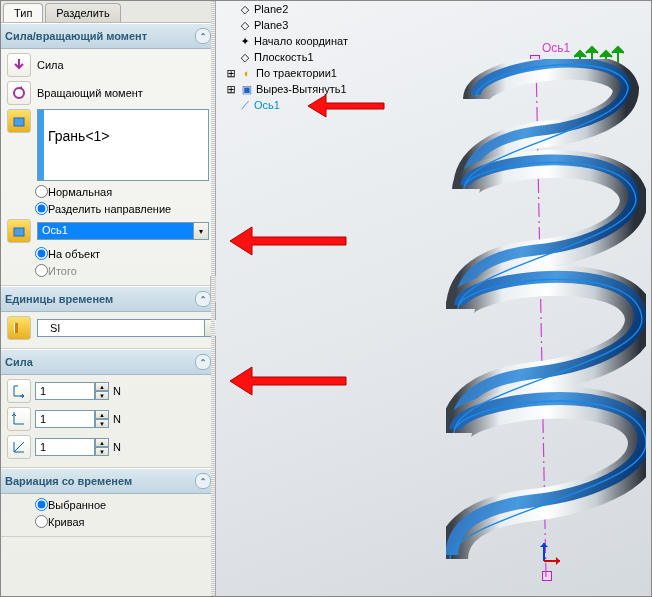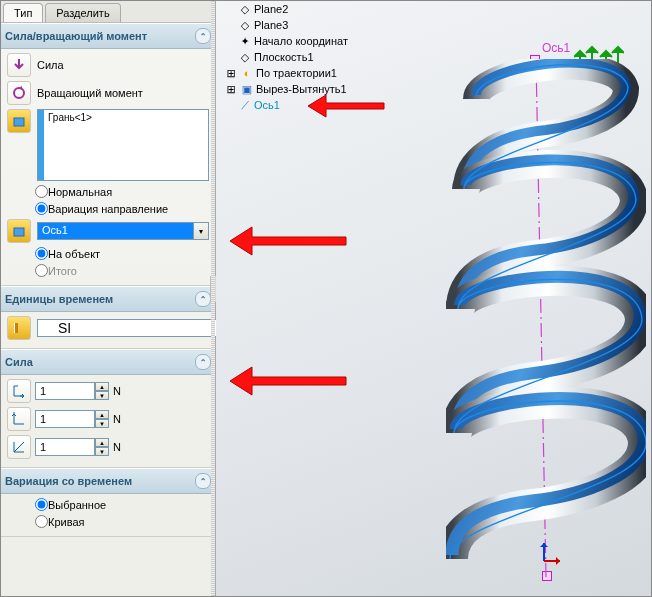--- a/index.html
+++ b/index.html
@@ -9,28 +9,28 @@
 .tab{padding:3px 10px 3px 10px;border:1px solid #aaa;border-bottom:none;border-radius:4px 4px 0 0;background:linear-gradient(#fff,#eaeae4);cursor:pointer}
 .tab.active{background:#f8f8f4;font-weight:normal}
 .tab.inactive{background:linear-gradient(#e8e8e2,#d8d8d0)}
 .section-head{display:flex;align-items:center;justify-content:space-between;padding:4px 4px;background:linear-gradient(#dbe8ef,#c2d6e2);border-top:1px solid #fff;border-bottom:1px solid #a8b8c2;color:#2a5a7a;font-weight:bold}
 .chev{width:14px;height:14px;border:1px solid #9cb0be;border-radius:7px;background:#eaf2f7;display:flex;align-items:center;justify-content:center;font-size:8px;color:#46708a}
 .section-body{padding:4px 6px 8px 6px;display:flex;flex-direction:column;gap:4px;border-bottom:1px solid #cfcfc6}
 .row{display:flex;align-items:center;gap:6px}
 .ico{width:22px;height:22px;display:flex;align-items:center;justify-content:center;border:1px solid #c8c8be;border-radius:3px;background:linear-gradient(#fff,#f0f0e8);flex-shrink:0}
 .listbox{flex:1;height:70px;border:1px solid #7a9ab0;background:#fff;position:relative}
 .listbox .bar{position:absolute;left:0;top:0;bottom:0;width:6px;background:#3ea0e8}
-.listbox .itm{position:absolute;left:10px;top:2px;font-size:10px}
+.listbox .itm{position:absolute;left:10px;top:18px;font-size:14px}
 .radio-row{display:flex;align-items:center;margin-left:28px}
 .radio-row input{margin:0}
 .axisbox{flex:1;height:18px;border:1px solid #7a9ab0;background:#0a84ff;color:#fff;padding:1px 4px;box-sizing:border-box;border-right:none}
 .axisgrp{display:flex;flex:1}
 .axisgrp .dd{width:16px;height:18px;border:1px solid #7a9ab0;background:linear-gradient(#f6f6f0,#e0e0d6);display:flex;align-items:center;justify-content:center;font-size:8px;box-sizing:border-box}
 .combo{display:flex;flex:1}
-.combo input{flex:1;height:18px;border:1px solid #7a9ab0;background:#fff;padding:0 20px;box-sizing:border-box;font-family:inherit;font-size:14px}
+.combo input{flex:1;height:18px;border:1px solid #7a9ab0;background:#fff;padding:0 12px;box-sizing:border-box;font-family:inherit;font-size:11px}
 .combo .dd{width:16px;height:18px;border:1px solid #7a9ab0;border-left:none;background:linear-gradient(#f6f6f0,#e0e0d6);display:flex;align-items:center;justify-content:center;font-size:8px;box-sizing:border-box}
 .spin{display:flex;align-items:center;gap:4px}
 .spin .numbox{display:flex}
 .spin input{width:60px;height:18px;border:1px solid #7a9ab0;background:#fff;padding:0 4px;box-sizing:border-box;font-family:inherit;font-size:11px}
 .spin .btns{display:flex;flex-direction:column}
 .spin .bt{width:14px;height:9px;border:1px solid #7a9ab0;background:linear-gradient(#f6f6f0,#e0e0d6);font-size:6px;line-height:6px;display:flex;align-items:center;justify-content:center;box-sizing:border-box}
 .canvas{flex:1;position:relative;background:linear-gradient(160deg,#f2f4f6 0%,#e2e6ea 60%,#d4d9de 100%);overflow:hidden}
 .tree{position:absolute;left:6px;top:0px;font-size:11px;line-height:16px}
 .tree .nd{display:flex;align-items:center;gap:2px;white-space:nowrap}
 .tree .ind{display:inline-block}
@@ -87,21 +87,21 @@
           <div class="bar"></div>
           <div class="itm">Грань&lt;1&gt;</div>
         </div>
       </div>
       <div class="radio-row">
         <input type="radio" name="dir" style="">
         <span>Нормальная</span>
       </div>
       <div class="radio-row">
         <input type="radio" name="dir" checked="" style="">
-        <span>Вариация направление</span>
+        <span>Разделить направление</span>
       </div>
       <div class="row">
         <div class="ico" style="background:linear-gradient(#ffe06a,#e8b020)">
             <svg width="12" height="12">
               <rect x="1" y="3" width="10" height="8" fill="#4aa0e8" stroke="#2a6aa0"></rect>
             </svg>
           </div>
         <div class="axisgrp">
           <div class="axisbox">Ось1</div>
           <div class="dd">▾</div>

